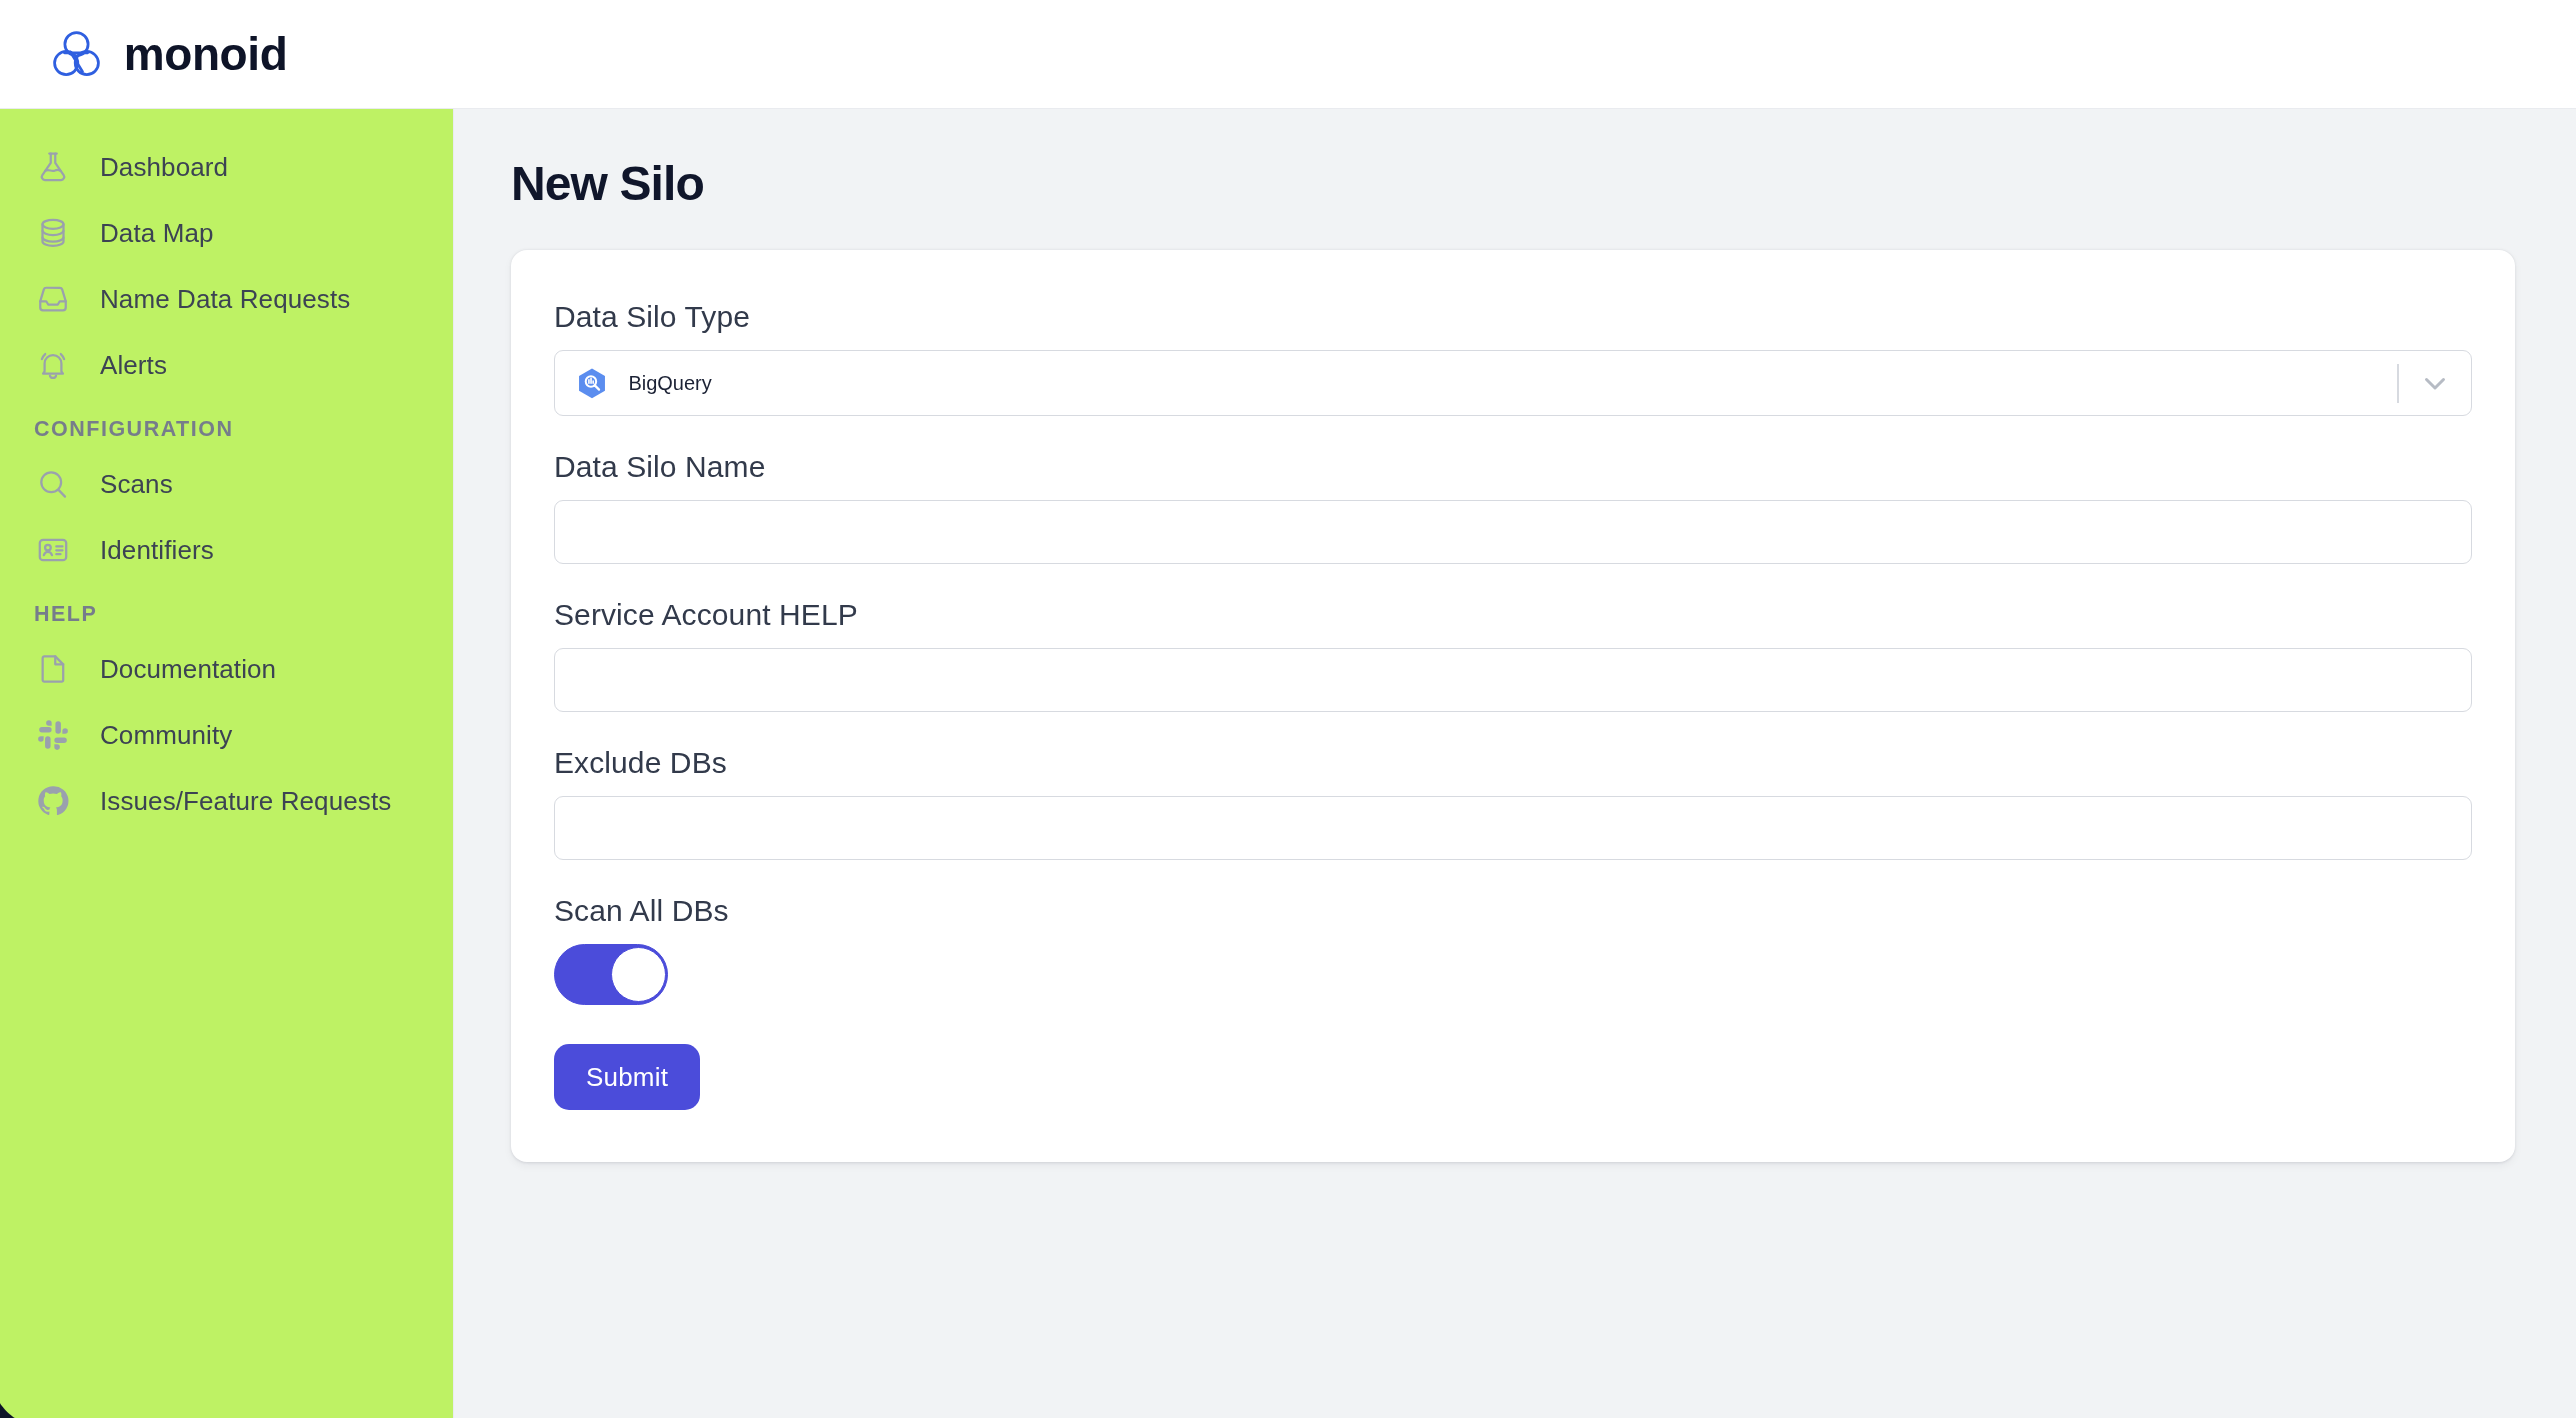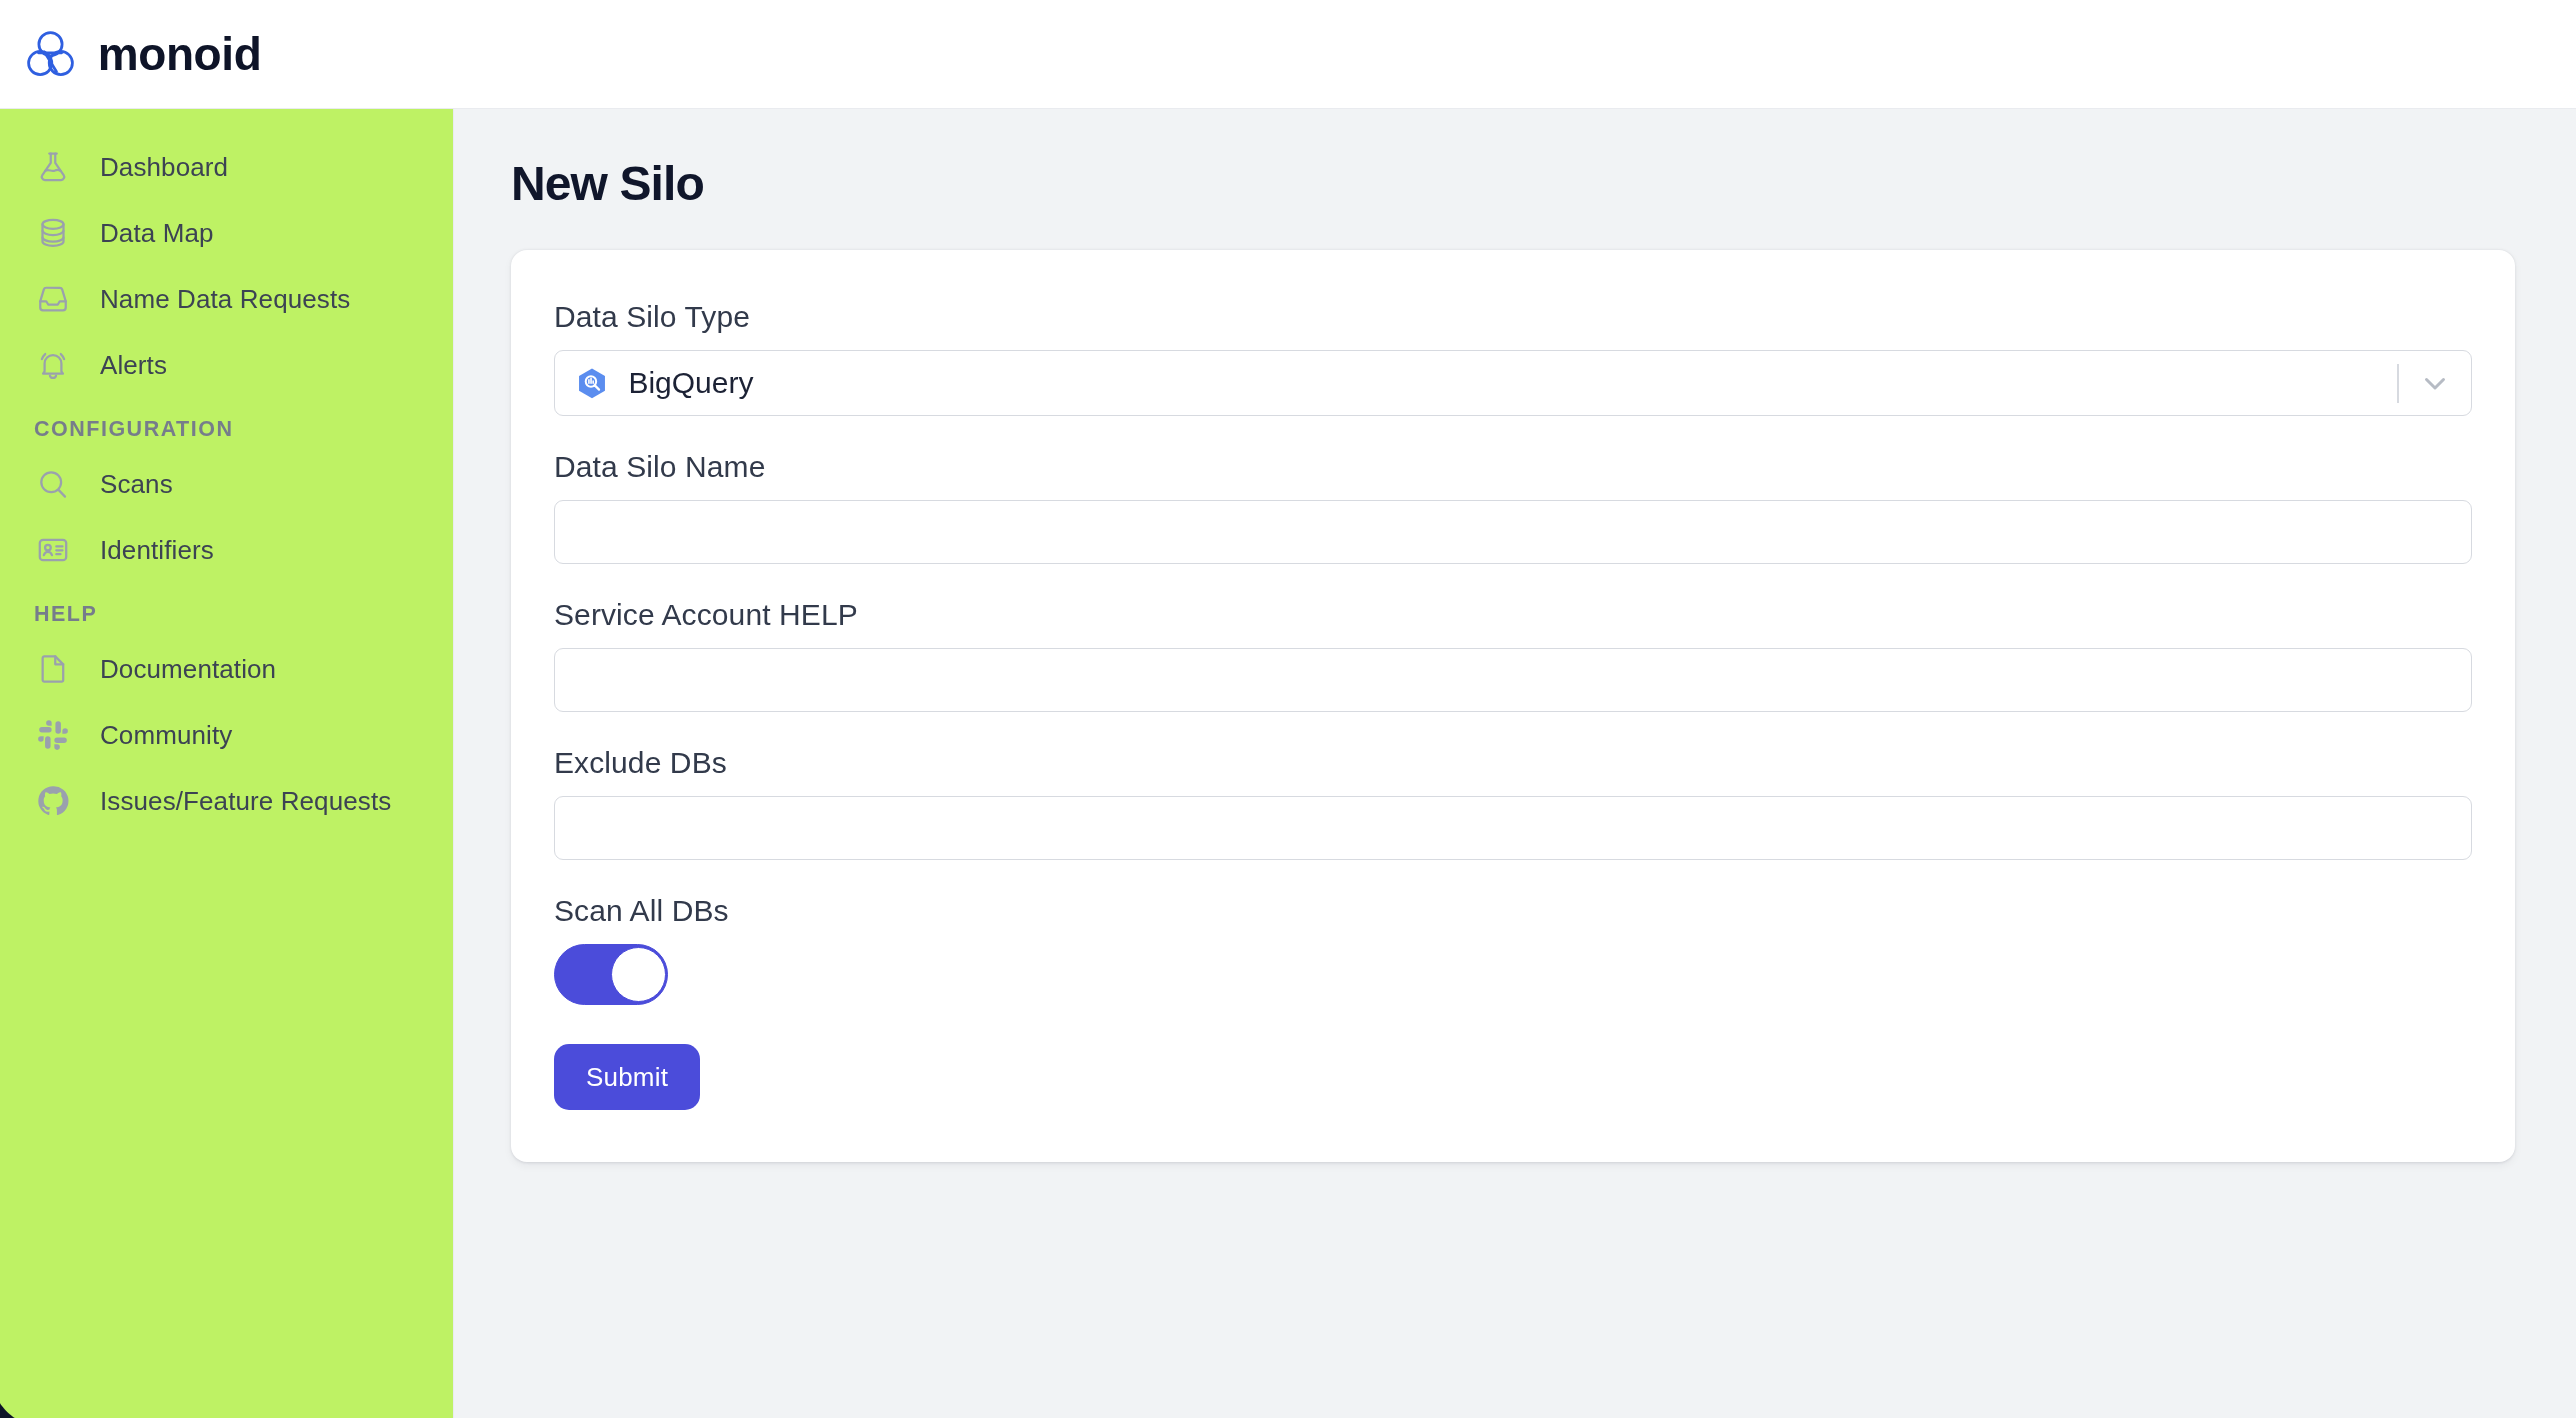--- a/index.html
+++ b/index.html
@@ -28,21 +28,21 @@
   }
 
   
   .topbar {
     height: 109px;
     min-height: 109px;
     background: #ffffff;
     border-bottom: 1.8px solid #e9ebef;
     display: flex;
     align-items: center;
-    padding-left: 23px;
+    padding-left: 49px;
   }
 
   .brand {
     display: flex;
     align-items: center;
     gap: 19.7px;
     cursor: pointer;
   }
 
   .brand-mark {
@@ -185,24 +185,24 @@
     background: #ffffff;
     display: flex;
     align-items: center;
     cursor: pointer;
     position: relative;
   }
 
   .select-value {
     flex: 1;
     display: flex;
-    align-items: flex-end;
+    align-items: center;
     gap: 19.7px;
     padding-left: 19.7px;
-    font-size: 30px;
+    font-size: 20px;
     color: #1c2235;
   }
 
   .bq-icon { width: 34px; height: 34px; display: block; }
 
   .select-divider {
     width: 1.8px;
     height: 39px;
     background: #d7dae0;
   }

